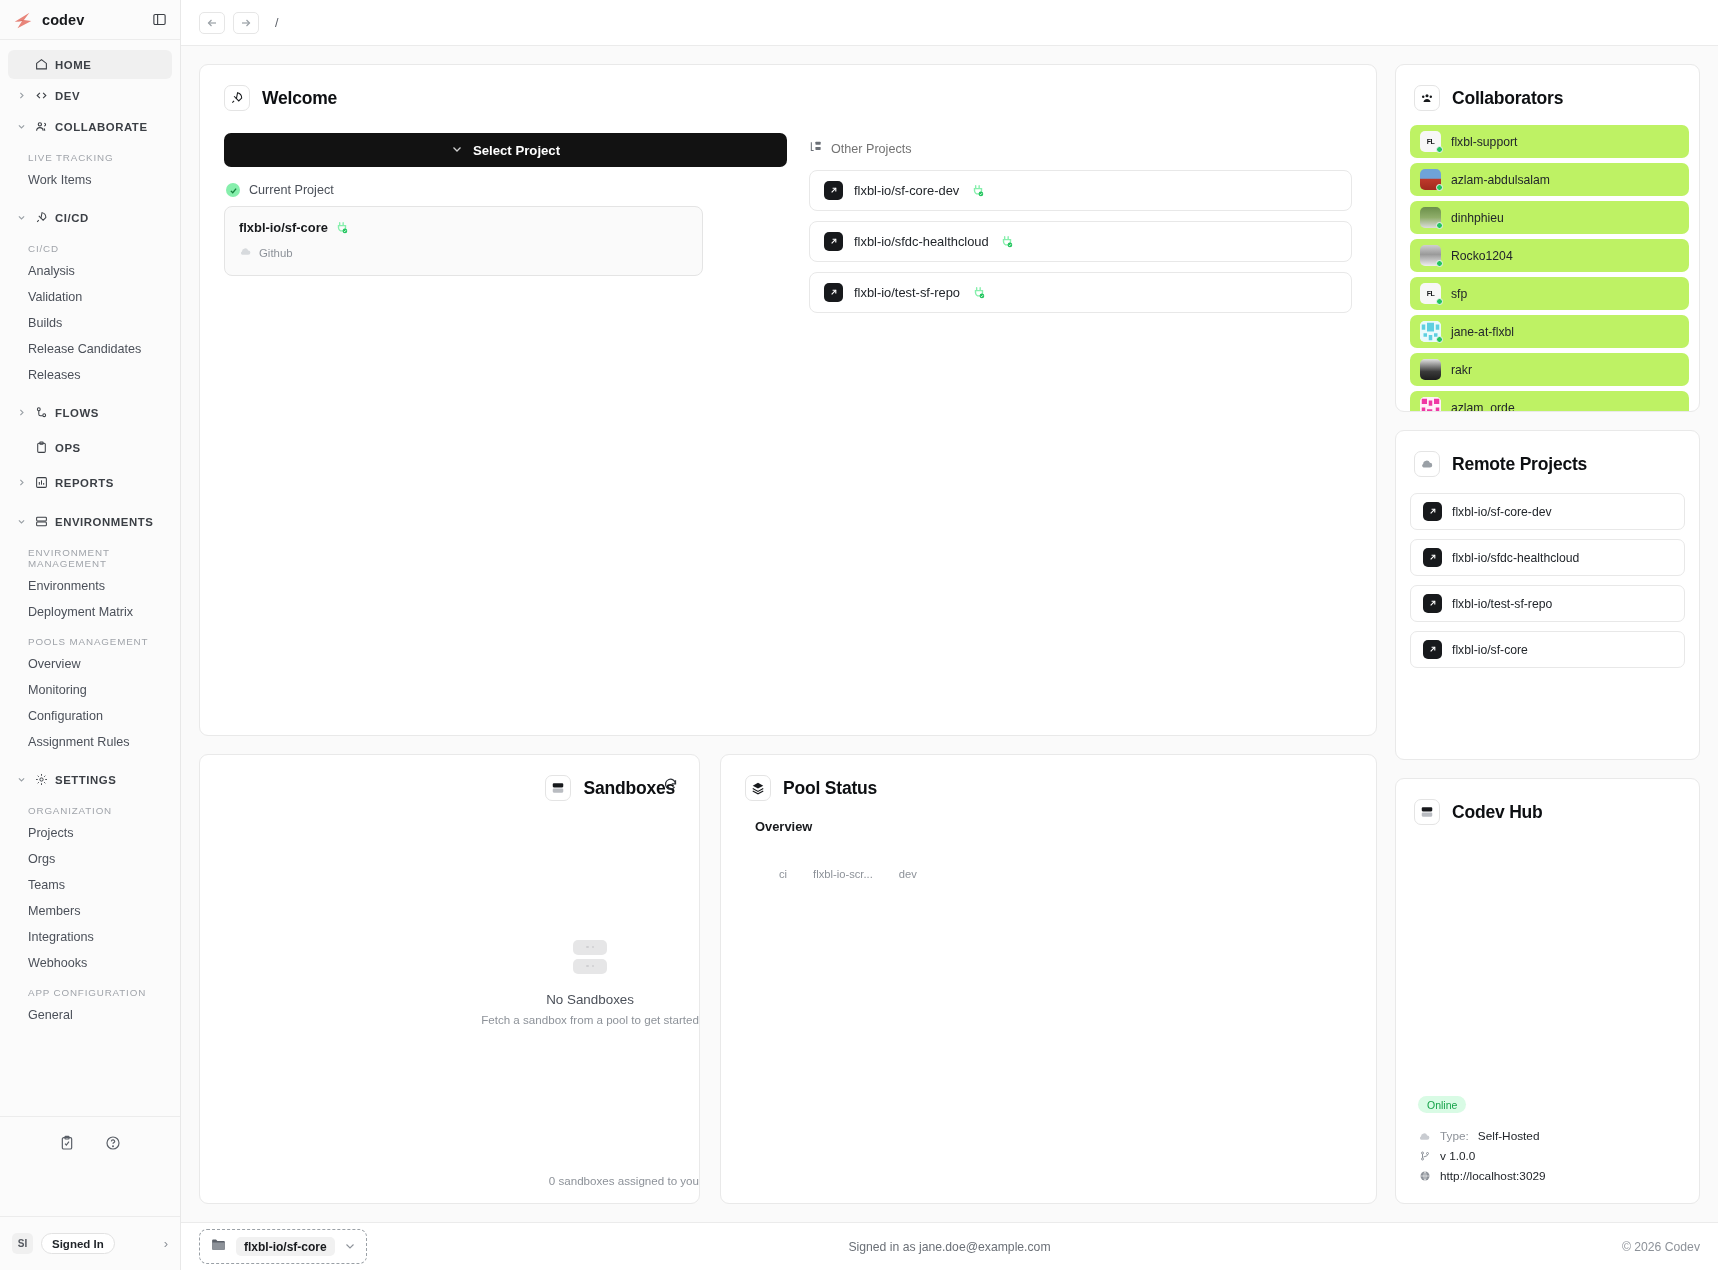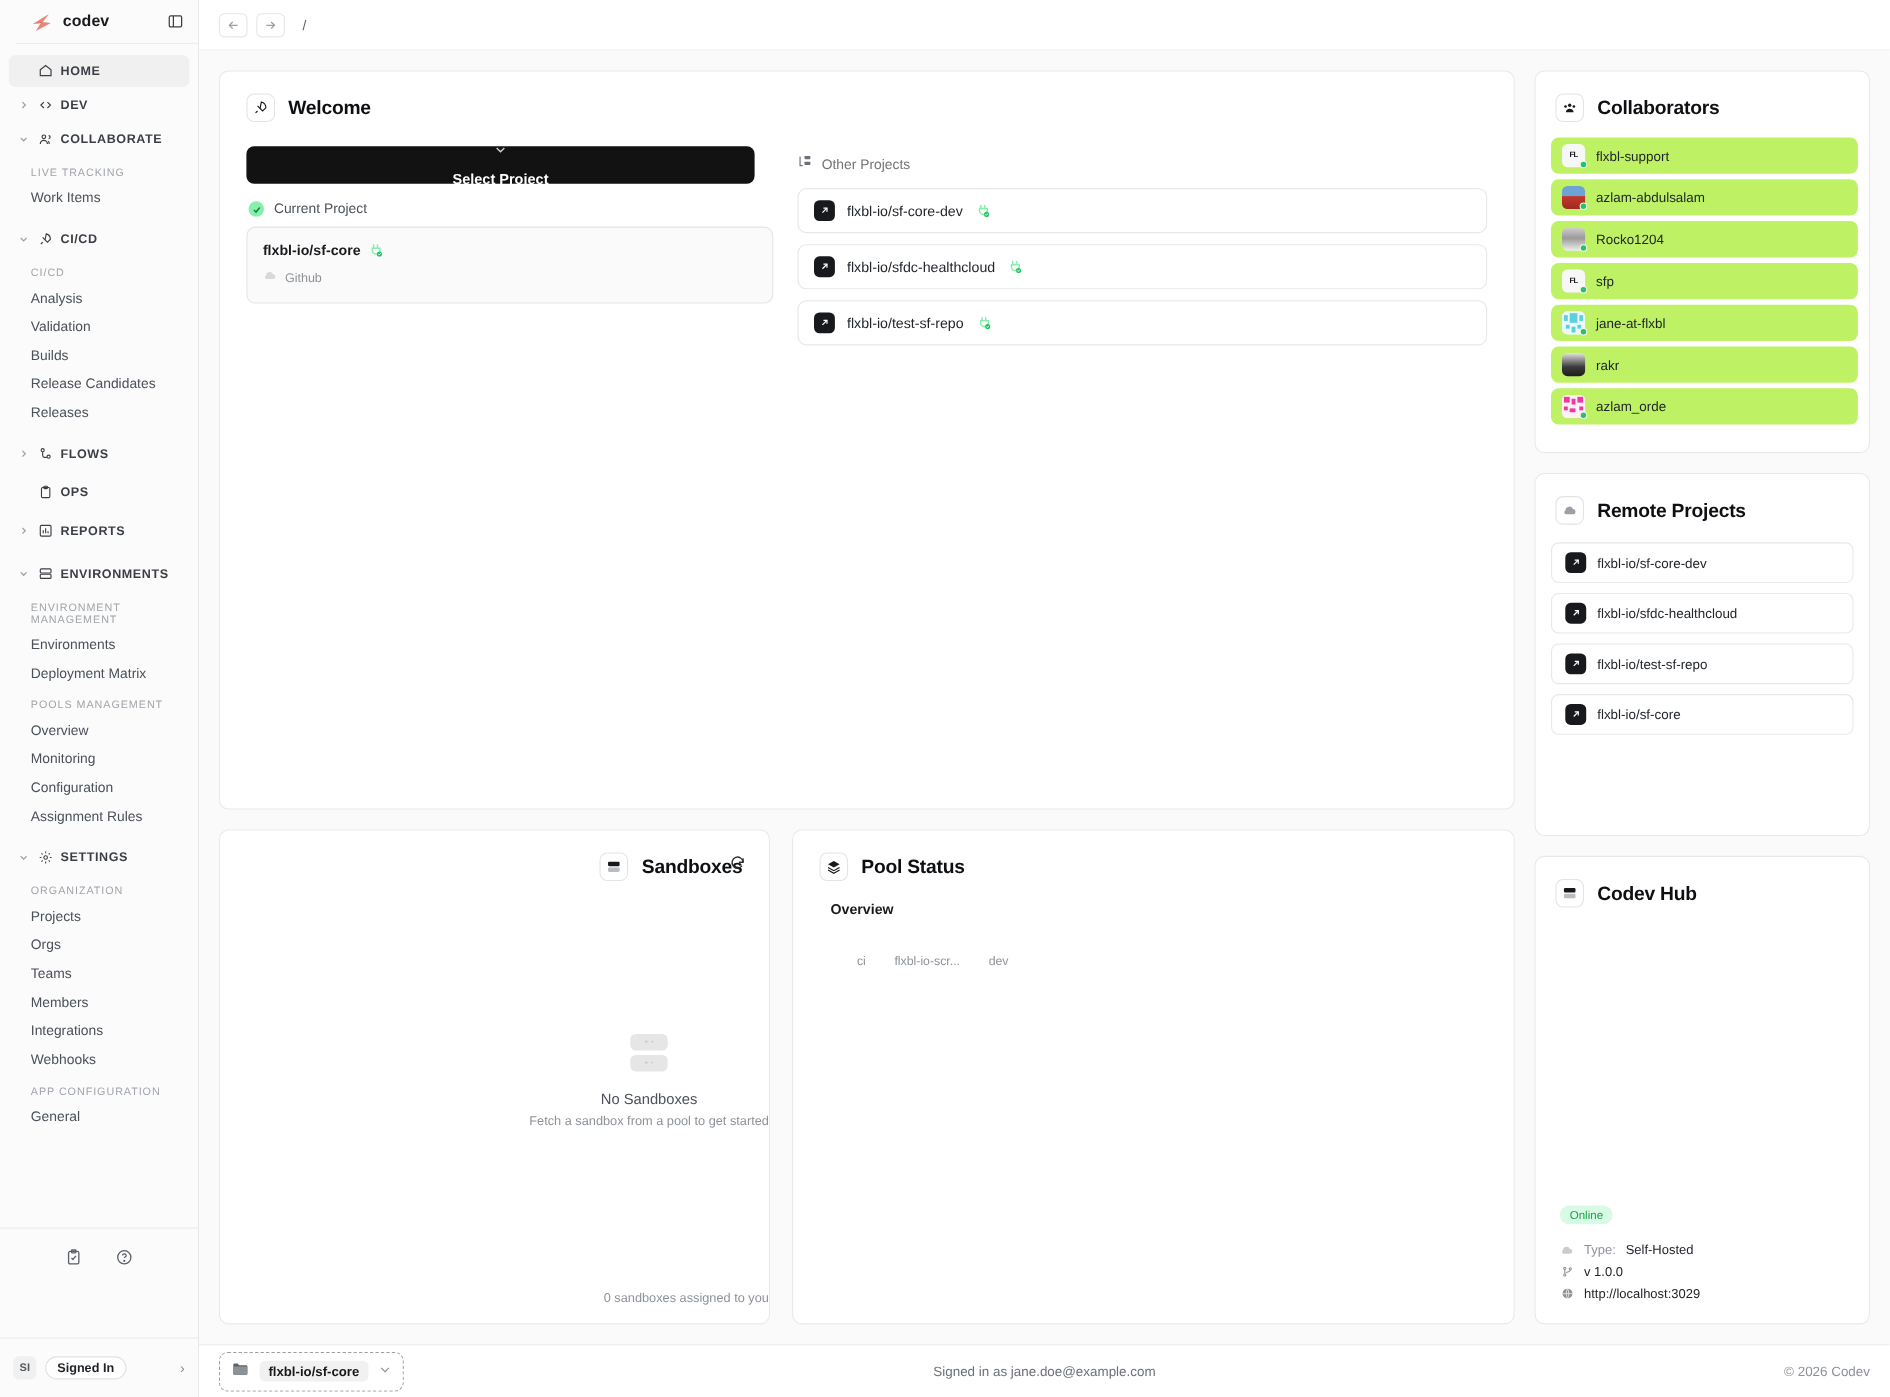--- a/index.html
+++ b/index.html
@@ -17,21 +17,20 @@
     width: 181px; height: 1270px;
     background: #fbfbfb;
     border-right: 1px solid #e8e8e8;
     display: flex; flex-direction: column;
     flex: 0 0 181px;
   }
   .sb-header {
     height: 40px; display: flex; align-items: center;
     padding: 0 12px; gap: 8px;
     border-bottom: 1px solid #ececec;
-    margin-left: 15px;
   }
   .logo-glyph { width: 22px; height: 22px; flex: 0 0 22px; display:flex; align-items:center; justify-content:center; }
   .brand { font-size: 14.5px; font-weight: 700; color: #17191c; letter-spacing: .1px; }
   .panel-toggle { margin-left: auto; width: 18px; height: 18px; display:flex; align-items:center; justify-content:center; cursor: pointer; }
 
   .sb-scroll { flex: 1 1 auto; padding: 8px 0 0 0; overflow: hidden; }
   .nav-top {
     display: flex; align-items: center; gap: 7px;
     height: 29px; margin: 2px 8px; padding: 0 8px;
     border-radius: 6px; cursor: pointer;
@@ -102,25 +101,24 @@
   }
   .head-title { font-size: 17.5px; font-weight: 700; color: #0d0f12; letter-spacing: -.2px; }
 
   
   .welcome { flex: 0 0 auto; height: 672px; position: relative; }
   .welcome-body { display: flex; gap: 22px; padding: 22px 24px 0 24px; }
   .wb-left { flex: 0 0 479px; }
   .wb-right { flex: 1 1 auto; padding-top: 7px; }
 
   .select-project-btn {
-    width: 462px; height: 34px; background: #121212; color: #fff;
+    width: 563px; height: 34px; background: #121212; color: #fff;
     border-radius: 7px; display: flex; align-items: center; justify-content: center; gap: 10px;
     font-size: 13.2px; font-weight: 700; cursor: pointer; border: none;
     font-family: "Liberation Sans", sans-serif;
-    flex-direction: column;
   }
   .select-project-btn .chev-d { color: #cfcfcf; font-size: 11px; }
 
   .cp-row { display: flex; align-items: center; gap: 9px; margin: 16px 0 9px 2px; }
   .cp-check {
     width: 14px; height: 14px; border-radius: 50%; background: #86efac;
     display: flex; align-items: center; justify-content: center; flex: 0 0 14px;
   }
   .cp-label { font-size: 12.6px; color: #4b5059; }
 
@@ -663,20 +661,27 @@
             </div>
 
             <div class="collab-row">
               <span class="av-wrap">
                 <span class="av" style="background:linear-gradient(180deg,#6fa3d8 0%,#6fa3d8 45%,#c0392b 46%,#a02a1e 100%)"></span>
                 <span class="av-dot"></span>
               </span>
               <span class="collab-name">azlam-abdulsalam</span>
             </div>
 
+            <div class="collab-row">
+              <span class="av-wrap">
+                <span class="av" style="background:linear-gradient(180deg,#6b8f4a 0%,#8fae6a 50%,#dcdcdc 100%)"></span>
+                <span class="av-dot"></span>
+              </span>
+              <span class="collab-name">dinhphieu</span>
+            </div>
 
             <div class="collab-row">
               <span class="av-wrap">
                 <span class="av" style="background:linear-gradient(180deg,#cfcfcf 0%,#9a9a9a 45%,#efefef 100%)"></span>
                 <span class="av-dot"></span>
               </span>
               <span class="collab-name">Rocko1204</span>
             </div>
 
             <div class="collab-row">

